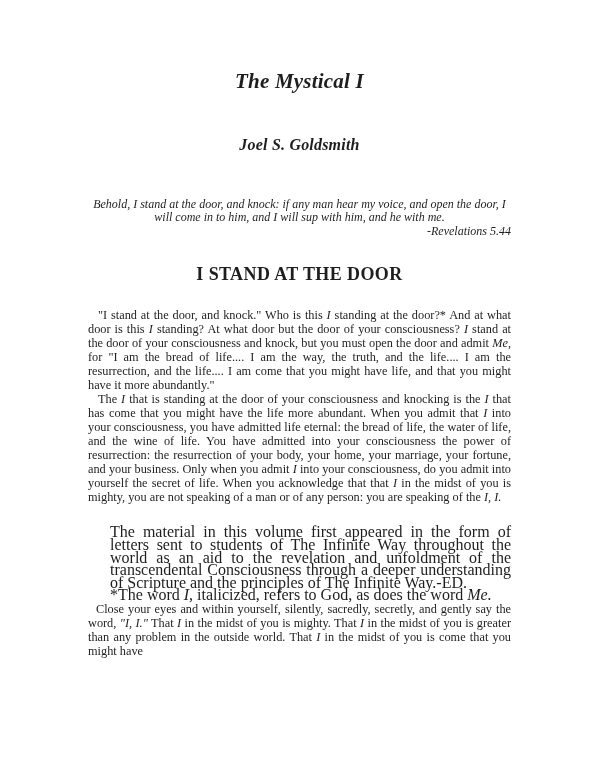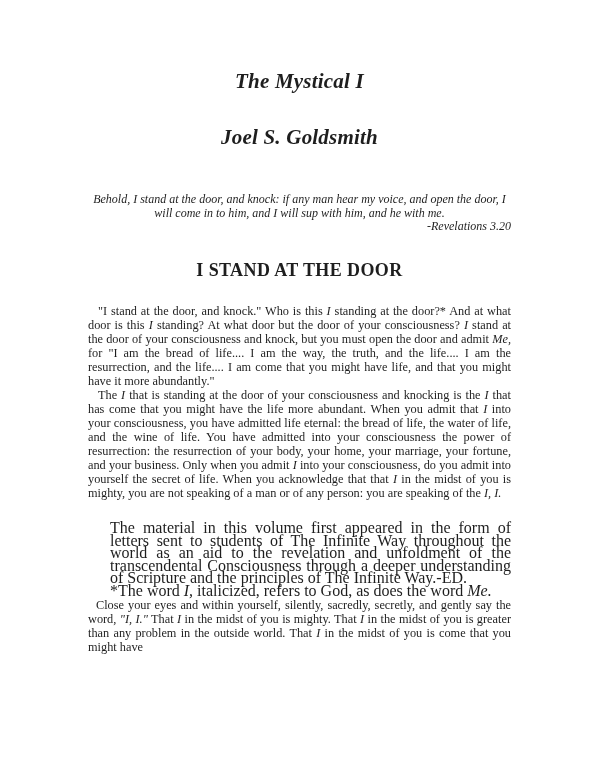--- a/index.html
+++ b/index.html
@@ -23,23 +23,23 @@
   .book-title {
     margin-top: 70px;
     text-align: center;
     font-size: 21px;
     line-height: 1.1;
     font-weight: bold;
     font-style: italic;
     letter-spacing: 0.2px;
   }
   .book-author {
-    margin-top: 33px;
+    margin-top: 43px;
     text-align: center;
-    font-size: 21px;
+    font-size: 16px;
     line-height: 1.1;
     font-weight: bold;
     font-style: italic;
     letter-spacing: 0.2px;
   }
   .epigraph {
     margin-top: 44px;
     font-style: italic;
     font-size: 12px;
     line-height: 13.6px;
@@ -102,21 +102,21 @@
 
 <div class="page">
   <div class="content">
 
     <div class="book-title">The Mystical I</div>
 
     <div class="book-author">Joel S. Goldsmith</div>
 
     <div class="epigraph">
       <div class="epigraph-text">Behold, I stand at the door, and knock: if any man hear my voice, and open the door, I will come in to him, and I will sup with him, and he with me.</div>
-      <div class="epigraph-attribution">-Revelations 3.20</div>
+      <div class="epigraph-attribution">-Revelations 5.44</div>
     </div>
 
 
     <div class="section-heading">I STAND AT THE DOOR</div>
 
     <div class="body-text">
       <p><span>"I stand at the door, and knock." Who is this </span><i>I</i><span> standing at the door?* And at what door is this </span><i>I</i><span> standing? At what door but the door of your consciousness? </span><i>I</i><span> stand at the door of your consciousness and knock, but you must open the door and admit </span><i>Me,</i><span> for "I am the bread of life.... I am the way, the truth, and the life.... I am the resurrection, and the life.... I am come that you might have life, and that you might have it more abundantly."</span></p>
       <p><span>The </span><i>I</i><span> that is standing at the door of your consciousness and knocking is the </span><i>I</i><span> that has come that you might have the life more abundant. When you admit that </span><i>I</i><span> into your consciousness, you have admitted life eternal: the bread of life, the water of life, and the wine of life. You have admitted into your consciousness the power of resurrection: the resurrection of your body, your home, your marriage, your fortune, and your business. Only when you admit </span><i>I</i><span> into your consciousness, do you admit into yourself the secret of life. When you acknowledge that that </span><i>I</i><span> in the midst of you is mighty, you are not speaking of a man or of any person: you are speaking of the </span><i>I, I.</i></p>
     </div>
 

